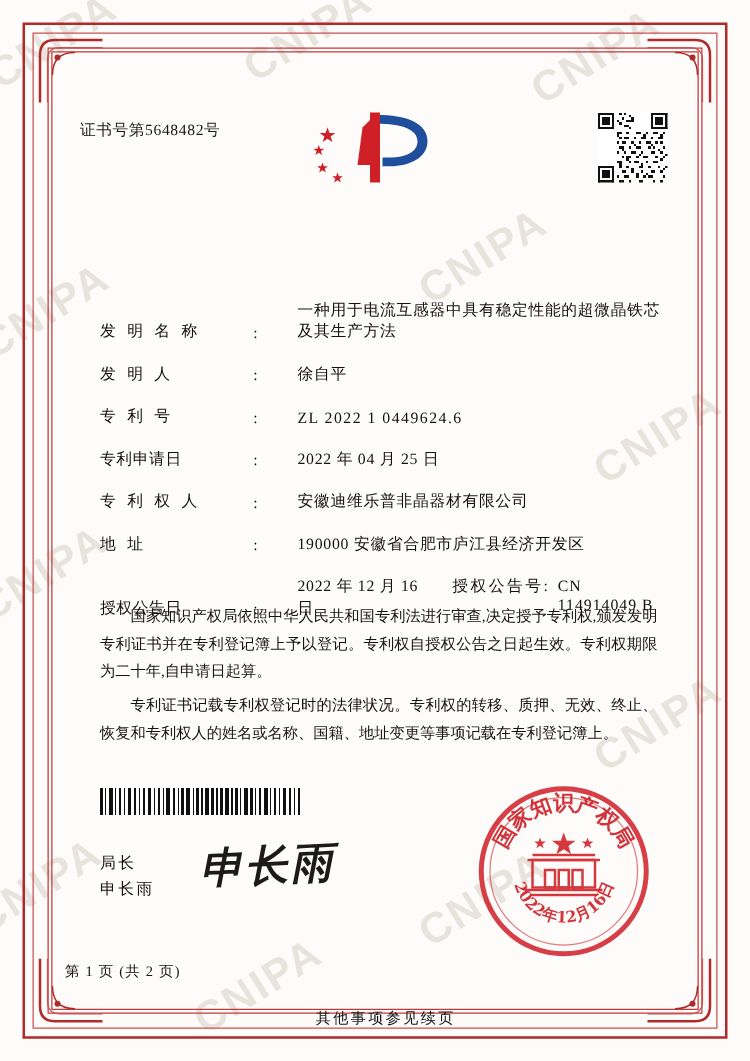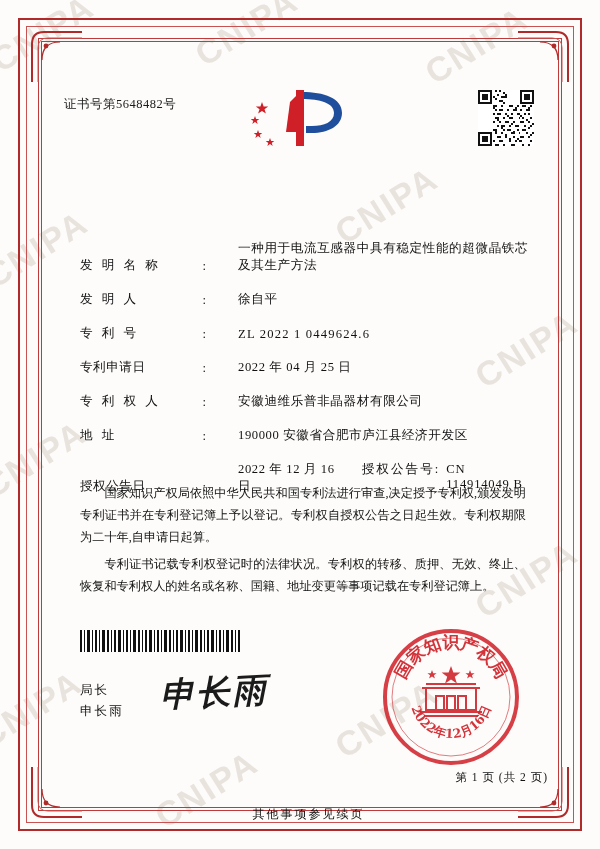--- a/index.html
+++ b/index.html
@@ -227,21 +227,21 @@
     right: 26px;
     top: 574px;
     width: 142px;
     height: 142px;
   }
 
   .page-num {
     position: absolute;
     left: 0; right: 0;
     top: 718px;
-    text-align: right;
+    text-align: left;
     font-size: 11.5px;
     color: #141414;
     letter-spacing: 1px;
   }
 
   .footnote {
     position: absolute;
     left: 17px; right: 0;
     top: 806px;
     text-align: center;

